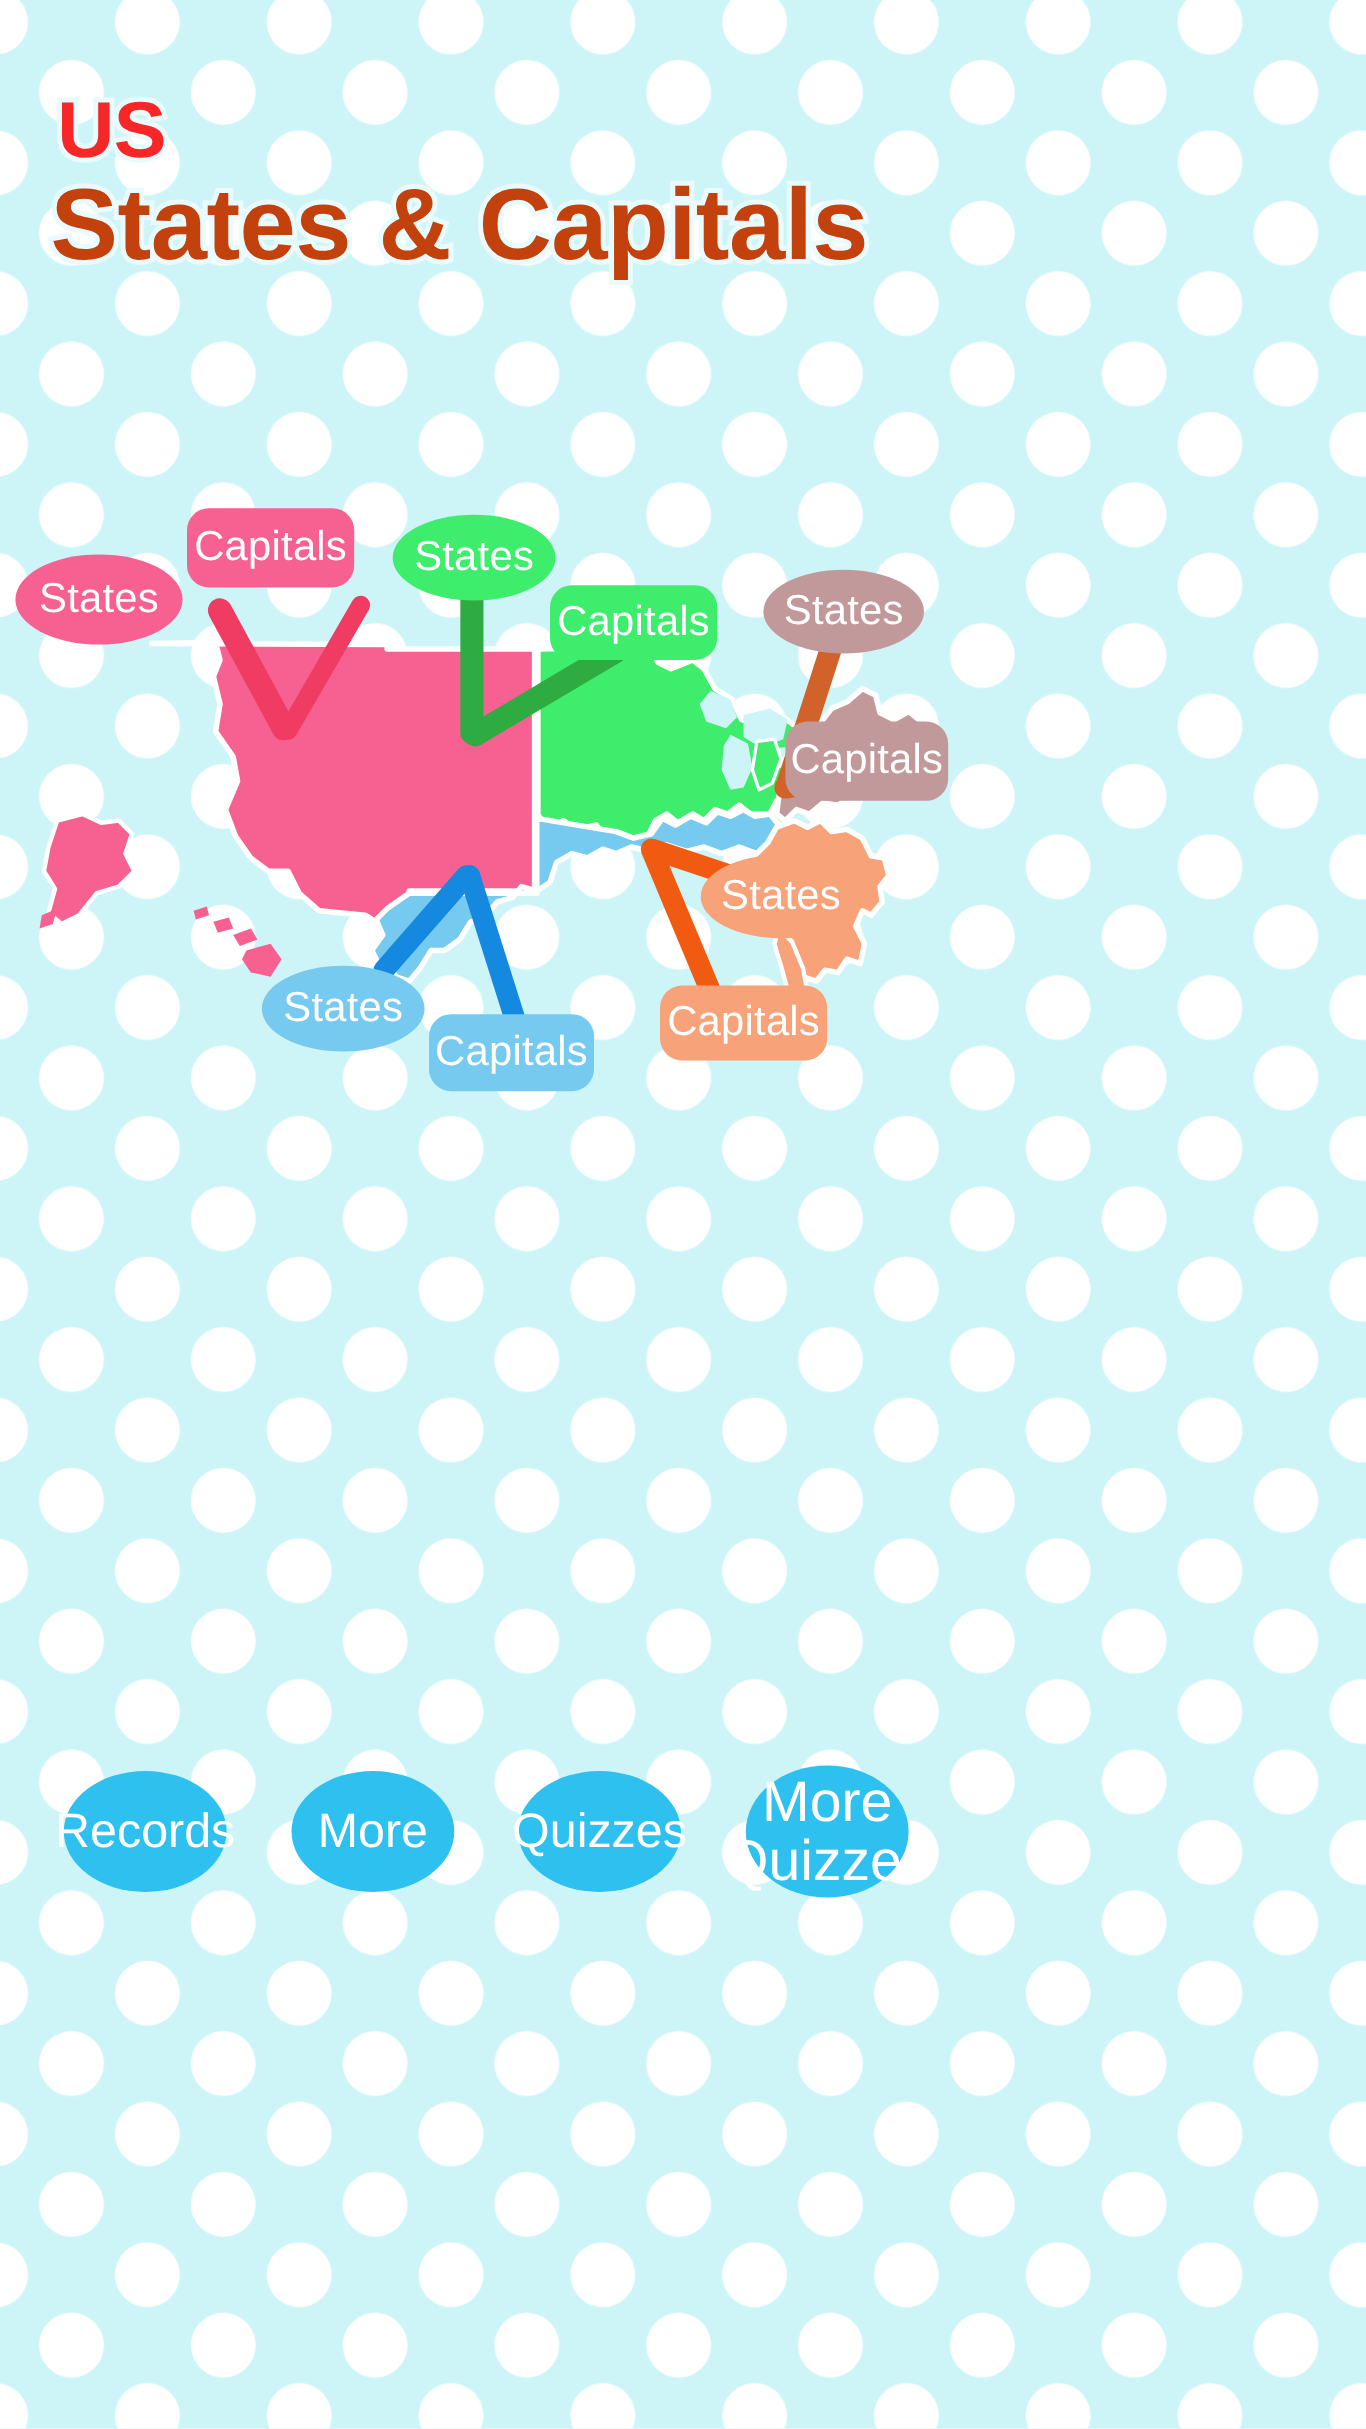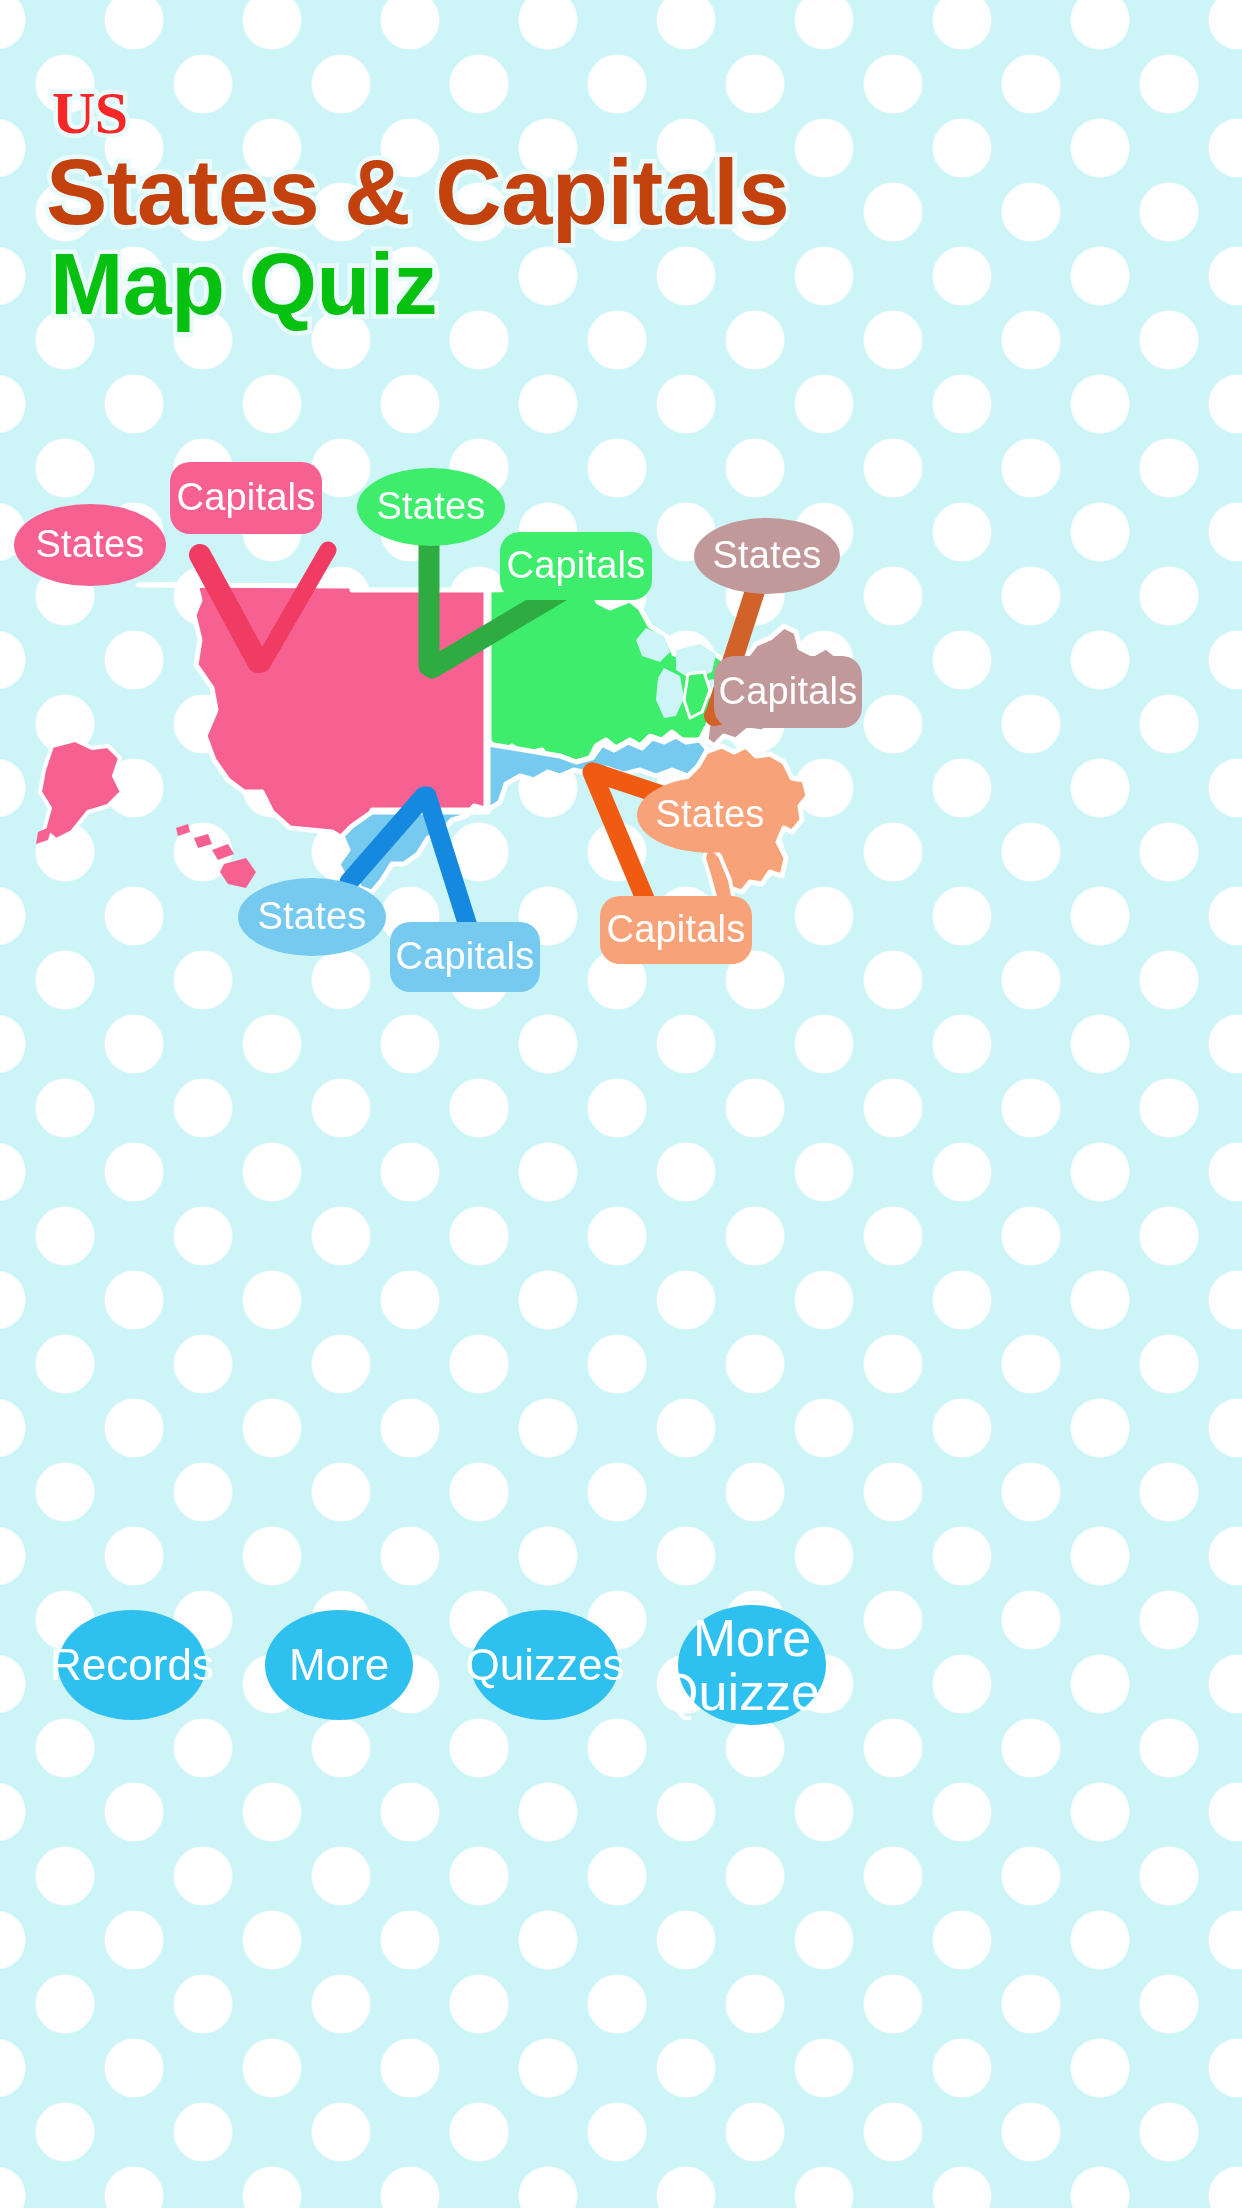--- a/index.html
+++ b/index.html
@@ -36,21 +36,21 @@
     z-index: 6;
   }
   .title-line {
     font-weight: bold;
     line-height: 0.98;
     letter-spacing: -0.5px;
     white-space: nowrap;
     -webkit-text-stroke: 9px #eafbfd;
     paint-order: stroke fill;
   }
-  .t-us      { font-size: 60px;  color: #f72727; margin-left: 6px; font-family: Liberation Serif, serif; }
+  .t-us      { font-size: 72px;  color: #f72727; margin-left: 6px; }
   .t-states  { font-size: 92px;  color: #1064e8; margin-top: 4px; }
   .t-map     { font-size: 88px;  color: #06c10f; margin-top: 4px; margin-left: 4px;}
 
   
   #stage {
     position: absolute;
     left: 0;
     top: 440px;
     width: 1242px;
     height: 620px;
@@ -104,21 +104,20 @@
 </head>
 <body>
 
 <div id="screen" style="background-color: rgb(205, 245, 247);">
 
   <div class="dots"></div>
 
   <div class="title-block">
     <div class="title-line t-us" style="color: rgb(247, 39, 39);">US</div>
     <div class="title-line t-states" style="color: #c2410c;">States &amp; Capitals</div>
-    <div class="title-line t-map" style="color: rgb(6, 193, 15);">Map Quiz</div>
   </div>
 
   <div id="stage">
     <svg width="1242" height="620" viewBox="0 0 1242 620" xmlns="http://www.w3.org/2000/svg">
 
       <g>
         <path fill="#f76192" stroke="#ffffff" stroke-width="5" stroke-linejoin="round" d="M138,145 L196,144 L200,160 L194,175 L200,200 L196,225 L212,248 L216,270 L205,296
              L214,320 L228,340 L244,352 L262,352 L272,372 L290,388 L332,392 L345,400 L366,400
              L372,370 L486,370 L486,150 L352,150 L352,146 Z"></path>
 

